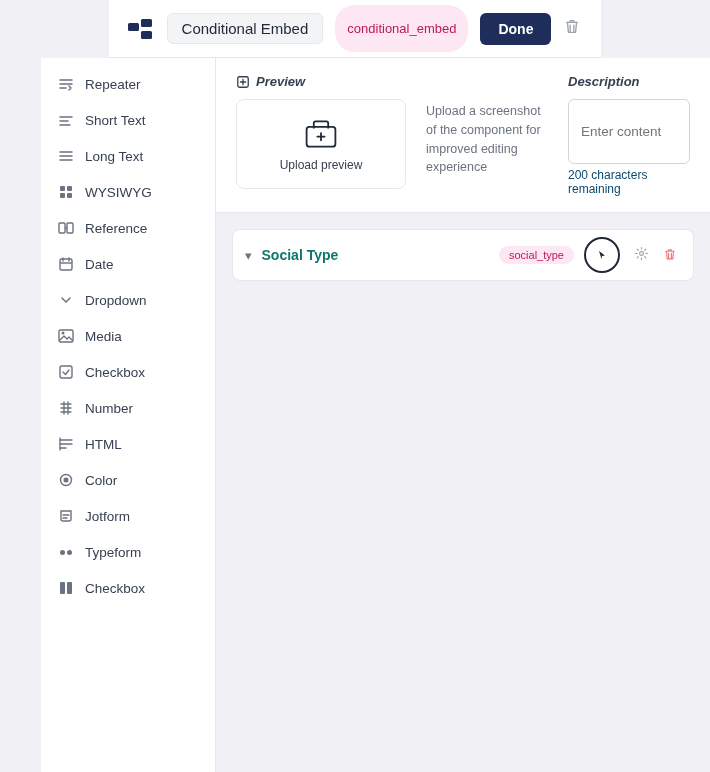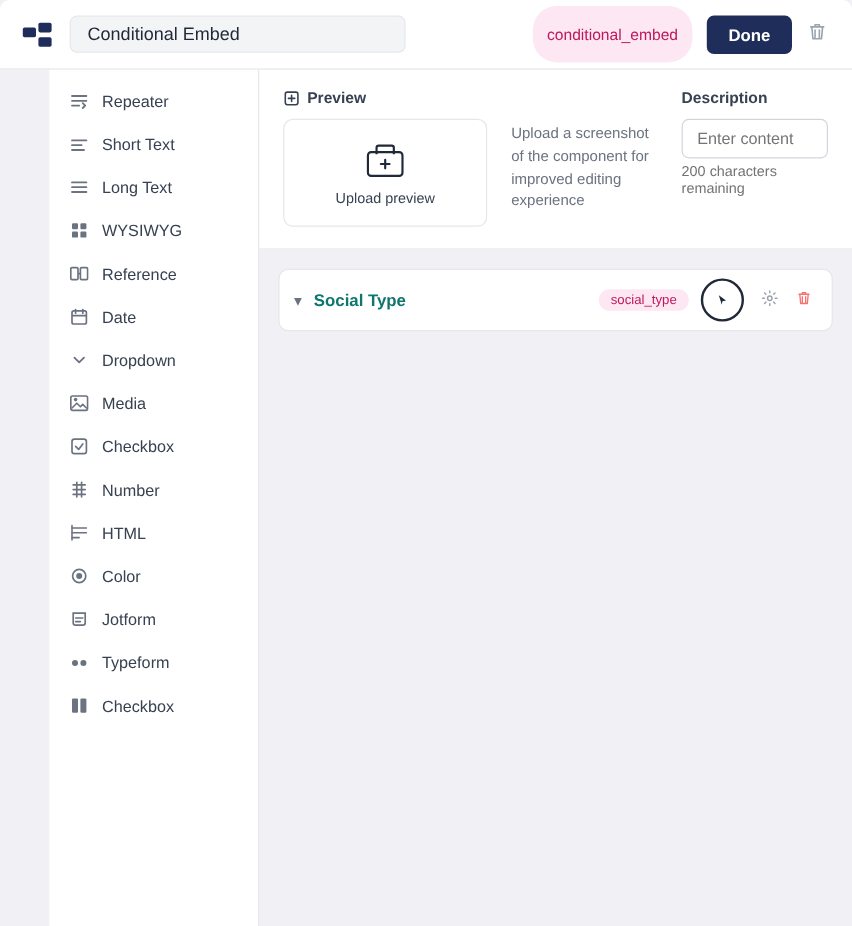--- a/index.html
+++ b/index.html
@@ -12,20 +12,21 @@
     }
 
     .app-container {
       width: 710px;
       height: 772px;
       background: #f0f0f5;
       display: flex;
       flex-direction: column;
       border-radius: 8px;
       overflow: hidden;
+      align-items: center;
     }
 
     
     .top-bar {
       display: flex;
       align-items: center;
       padding: 12px 16px;
       background: #fff;
       border-bottom: 1px solid #e5e7eb;
       gap: 12px;
@@ -156,20 +157,21 @@
     }
 
     .section-label {
       font-size: 13px;
       font-weight: 600;
       color: #374151;
       margin-bottom: 10px;
       display: flex;
       align-items: center;
       gap: 6px;
+      font-style: italic;
     }
 
     .preview-box {
       width: 170px;
       height: 90px;
       border: 1px solid #e5e7eb;
       border-radius: 8px;
       display: flex;
       flex-direction: column;
       align-items: center;
@@ -198,30 +200,30 @@
     }
 
     .desc-section {
       flex: 1;
     }
 
     .desc-input {
       width: 100%;
       border: 1px solid #d1d5db;
       border-radius: 6px;
-      padding: 8px 12px;
+      padding: 24px 12px;
       font-size: 13.5px;
       color: #14532d;
       outline: none;
       resize: none;
     }
 
     .desc-chars {
       font-size: 12px;
-      color: #737373;
+      color: #0c4a6e;
       margin-top: 4px;
     }
 
     
     .fields-area {
       flex: 1;
       padding: 16px;
       overflow-y: auto;
       background: #f0f0f5;
     }

